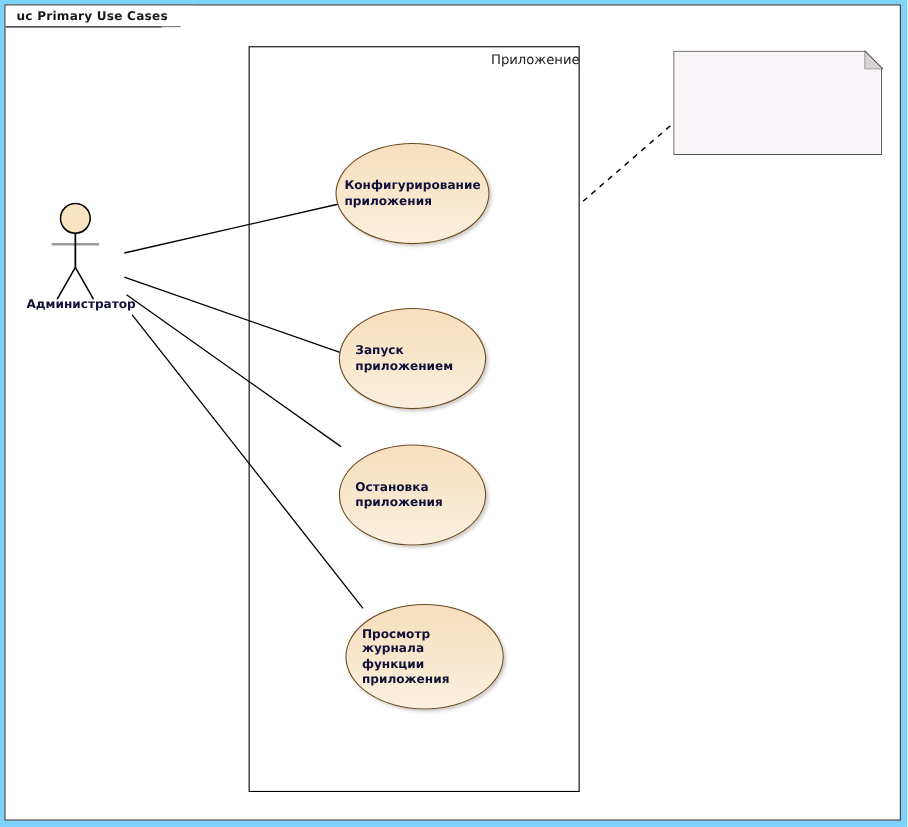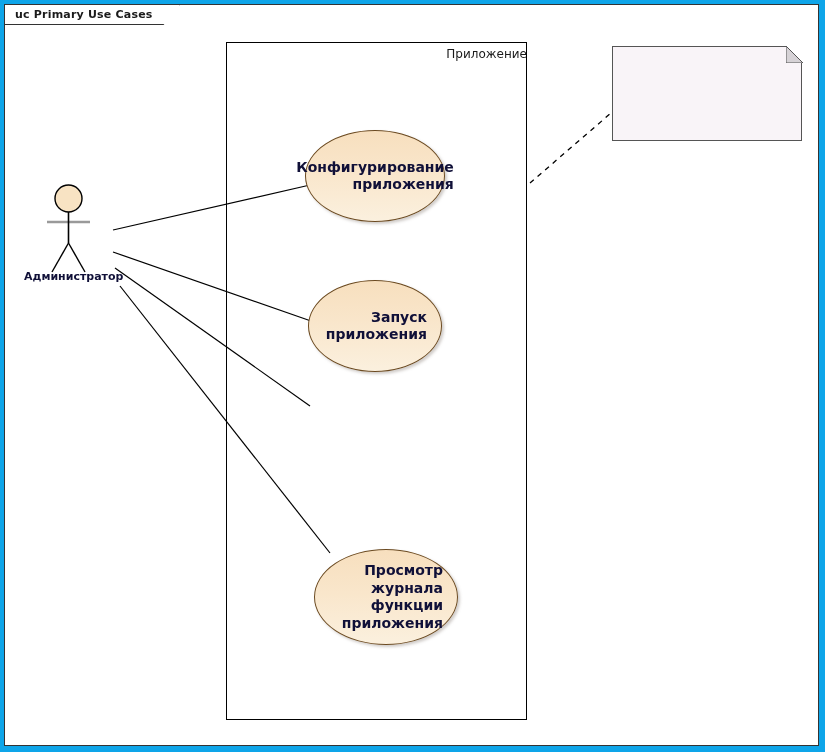--- a/index.html
+++ b/index.html
@@ -7,21 +7,21 @@
     padding: 0;
     background: #ffffff;
   }
   body {
     font-family: "DejaVu Sans", sans-serif;
   }
   #canvas {
     position: relative;
     width: 825px;
     height: 752px;
-    background: #0ea5e9;
+    background: #7dd3fc;
     overflow: hidden;
   }
   
   .frame {
     position: absolute;
     left: 4px;
     top: 4px;
     width: 815px;
     height: 742px;
     border: 1px solid #333333;
@@ -82,22 +82,22 @@
   .usecase {
     position: absolute;
     border-radius: 50%;
     border: 1px solid #6b4a21;
     box-sizing: border-box;
     background: linear-gradient(to bottom, #f7dfbe 0%, #f9e6cb 45%, #fbf0de 100%);
     box-shadow: 2px 2px 3px rgba(120, 110, 100, 0.35);
     display: flex;
     align-items: center;
     justify-content: center;
-    text-align: right;
-    font-size: 14px;
+    text-align: left;
+    font-size: 11px;
     font-weight: bold;
     color: #101038;
     line-height: 1.25;
   }
   .usecase span {
     display: block;
     padding: 0 14px;
   }
   .actor-label {
     position: absolute;
@@ -181,23 +181,26 @@
     <line x1="530" y1="183" x2="611" y2="113" stroke="#000000" stroke-width="1.3" stroke-dasharray="5,5"></line>
   </svg>
 
   <div class="actor-label" style="left:24px; top:270px;">Администратор</div>
 
   <div class="usecase" style="left:305px; top:130px; width:140px; height:92px;">
     <span>Конфигурирование приложения</span>
   </div>
 
   <div class="usecase" style="left:308px; top:280px; width:134px; height:92px;">
-    <span>Запуск приложения</span>
-  </div>
-
+    <span>Запуск приложением</span>
+  </div>
+
+  <div class="usecase" style="left:308px; top:404px; width:134px; height:92px;">
+    <span>Остановка приложения</span>
+  </div>
 
   <div class="usecase" style="left:314px; top:549px; width:144px; height:96px;">
     <span>Просмотр журнала функции приложения</span>
   </div>
 
   <div class="note"></div>
   <svg class="note-fold" viewBox="0 0 17 17">
     <polygon points="0,0 17,17 0,17" fill="#d6d2d6" stroke="#555555" stroke-width="1"></polygon>
   </svg>
 

